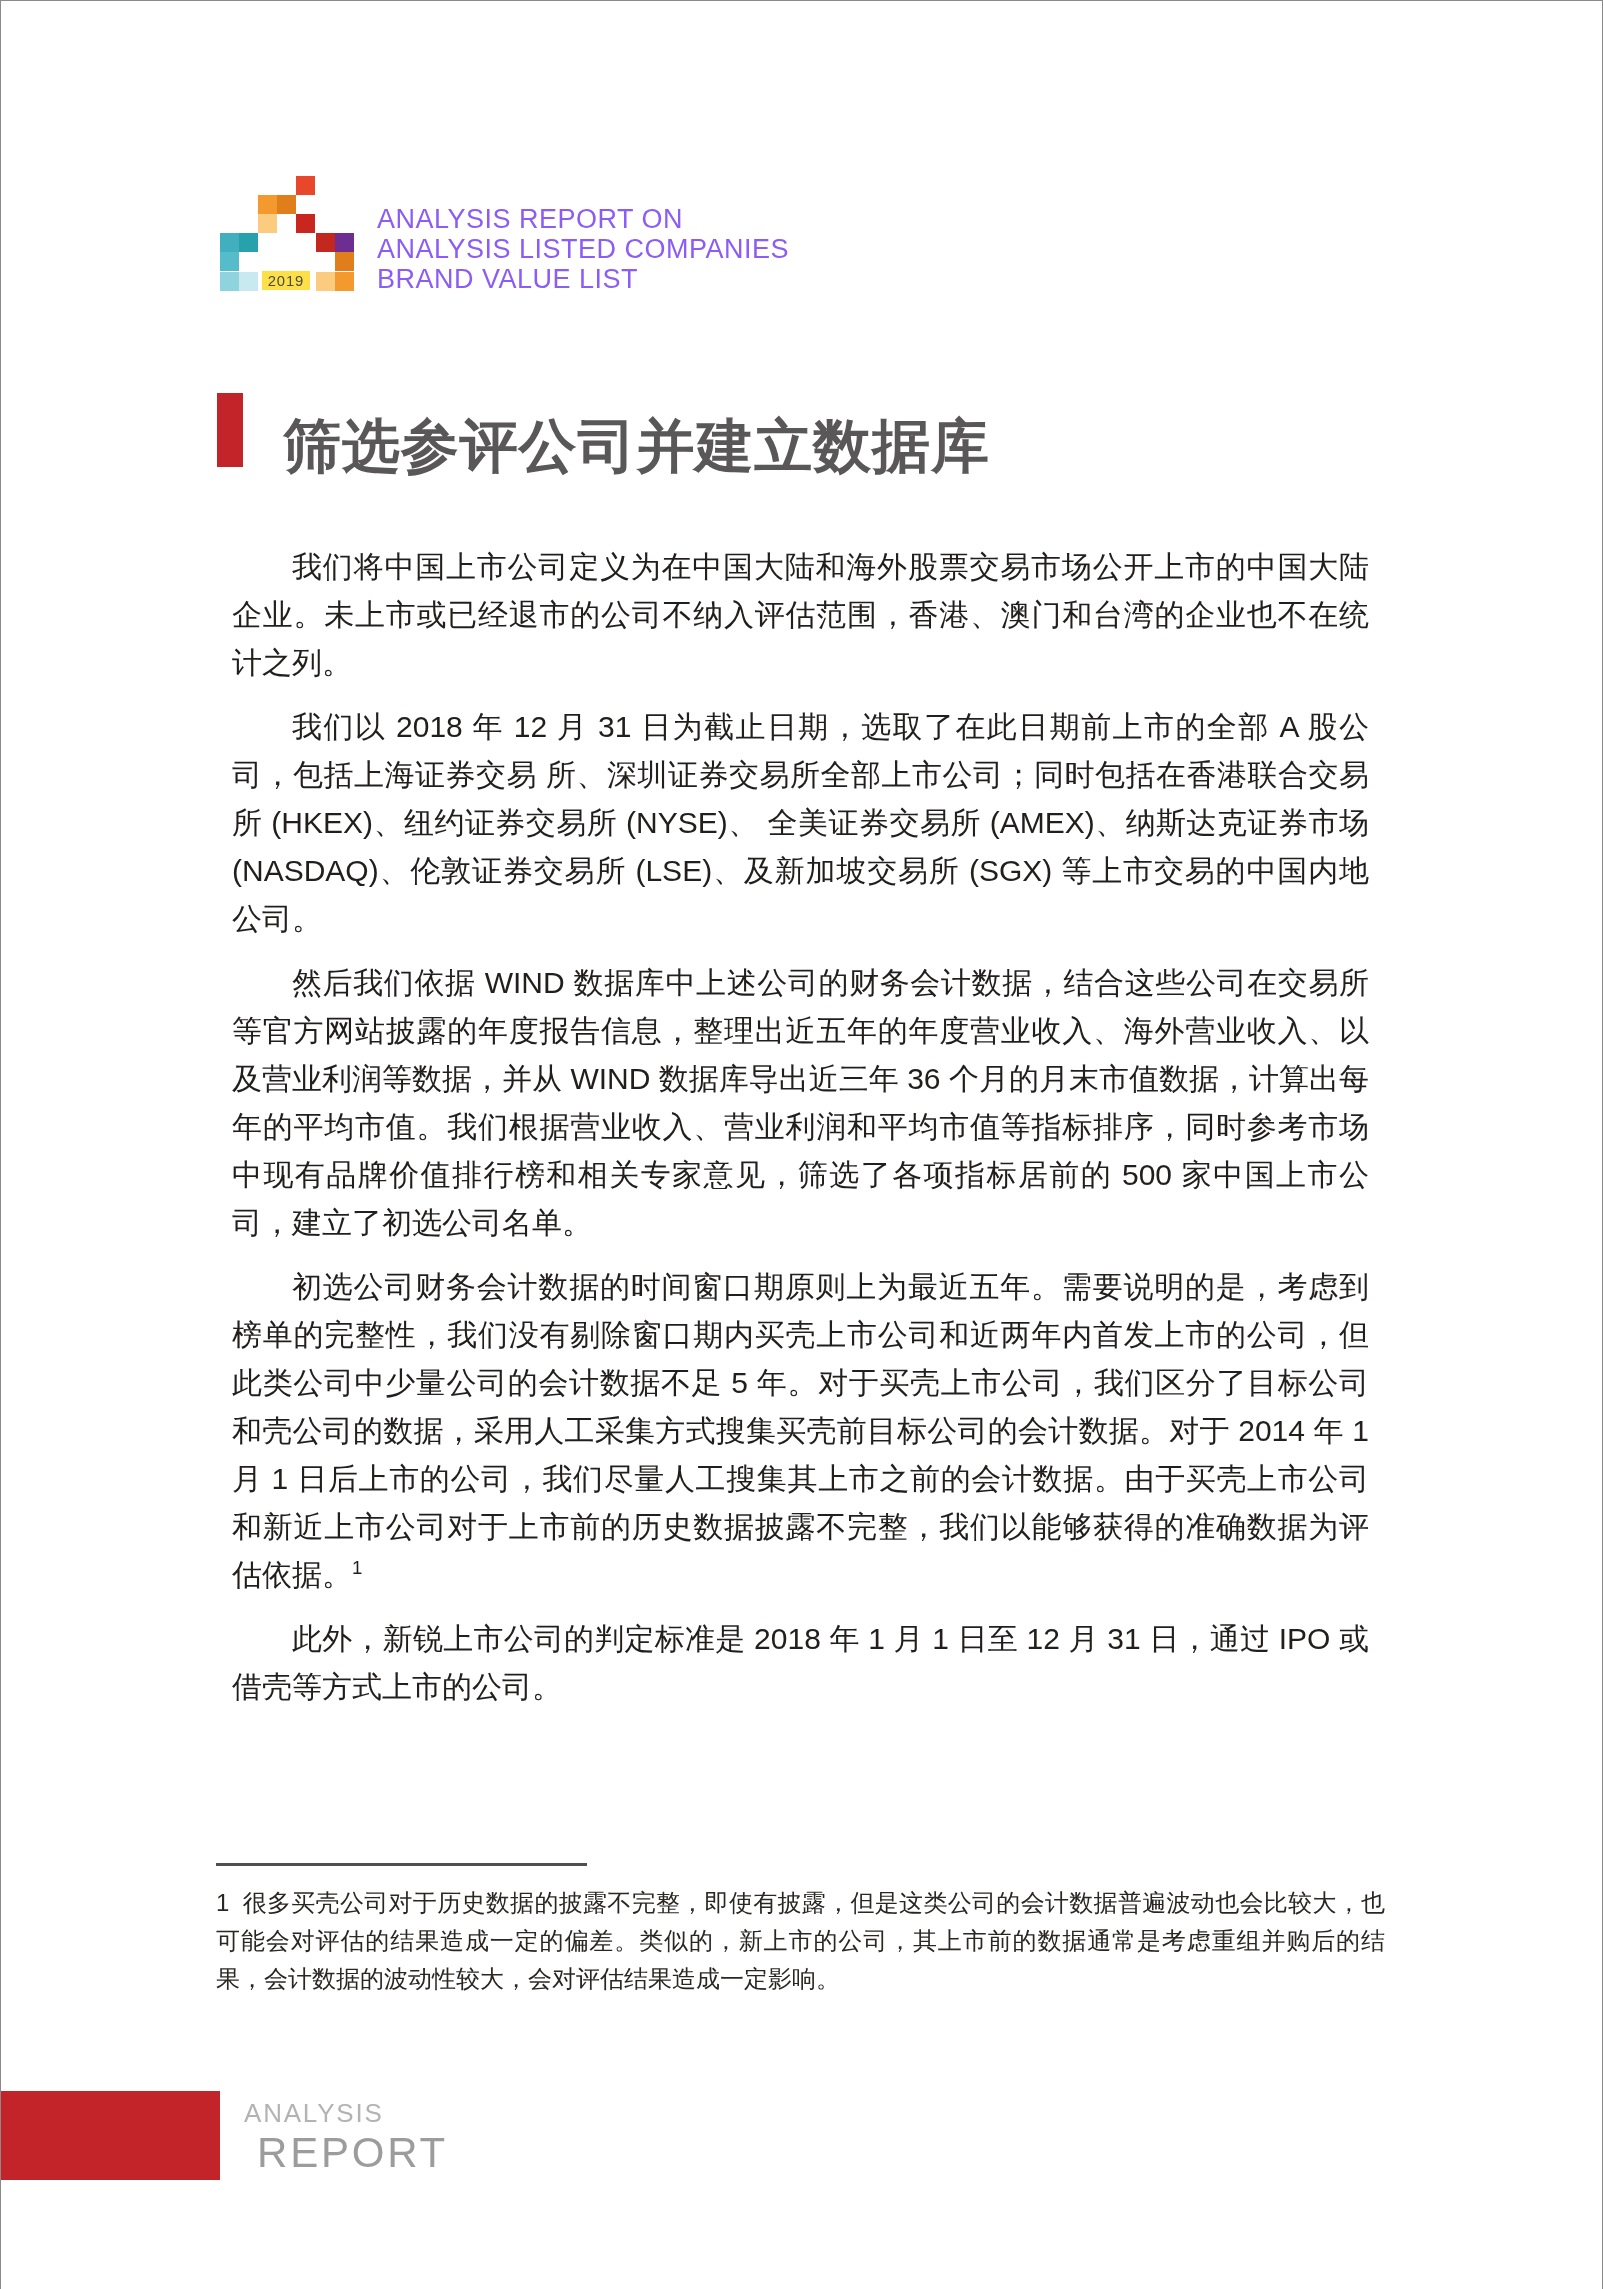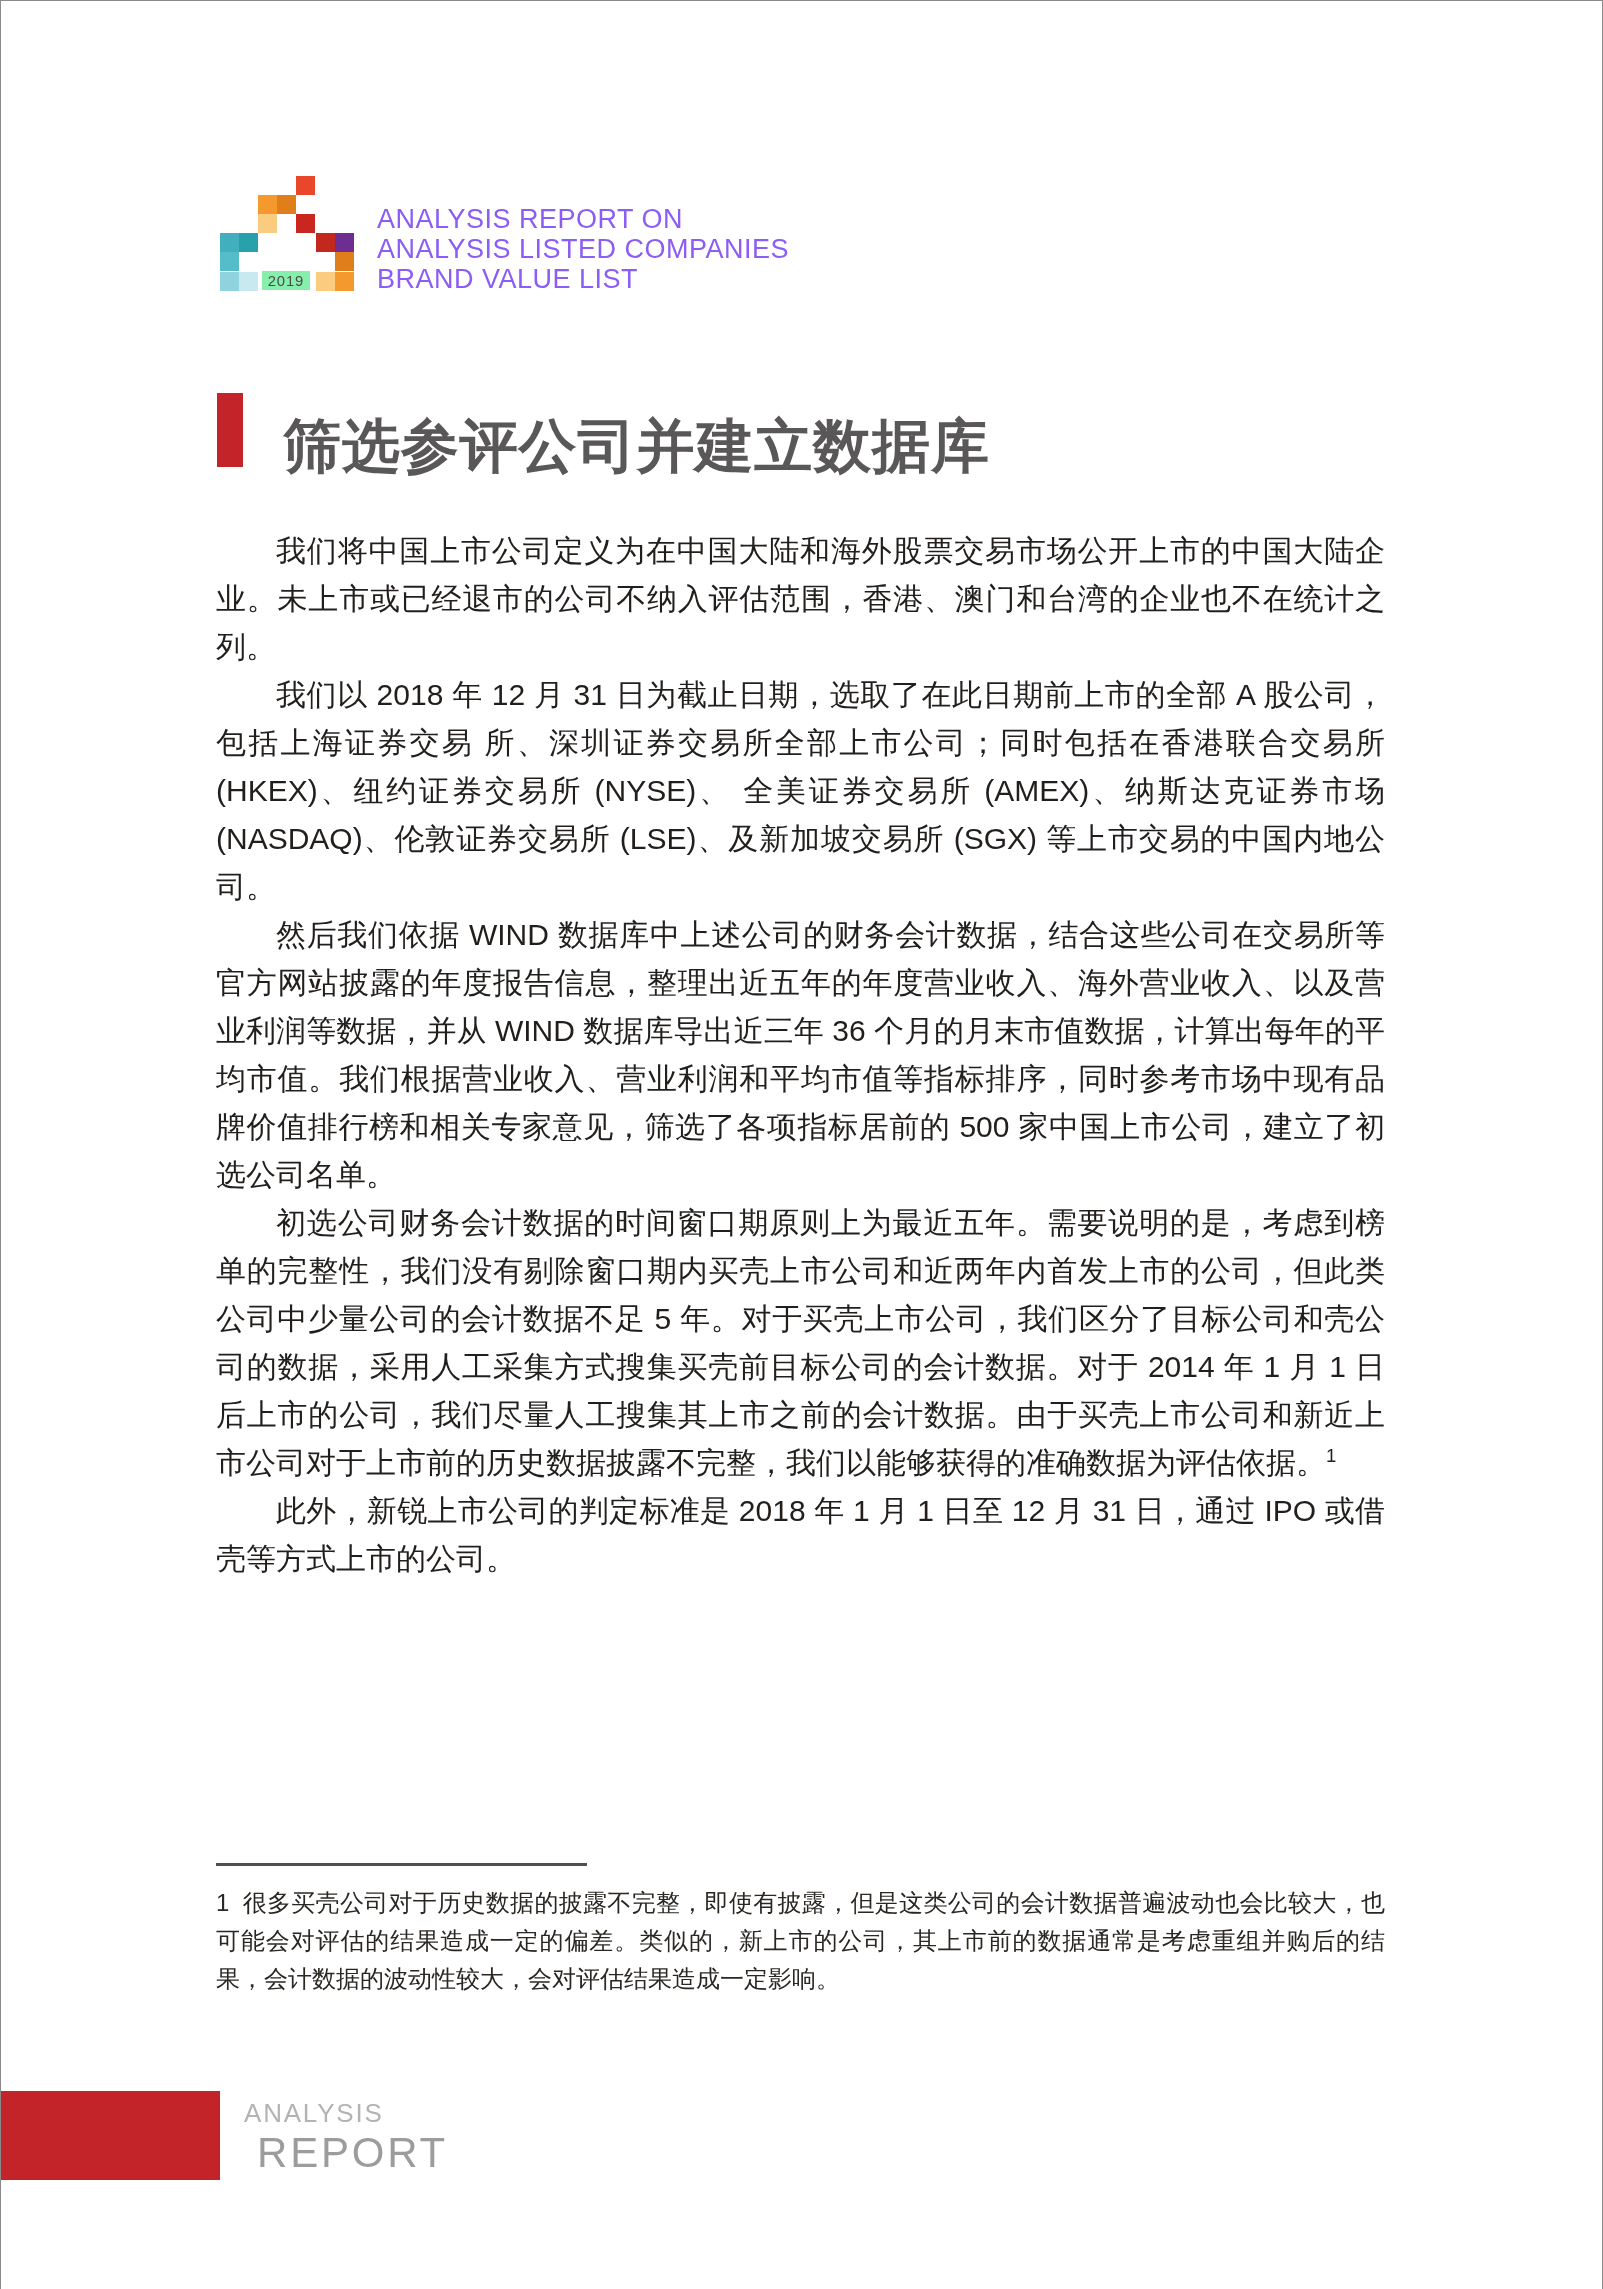--- a/index.html
+++ b/index.html
@@ -35,21 +35,21 @@
     font-size:58px;line-height:76px;font-weight:bold;
     color:#595757;letter-spacing:0.9px;
   }
   
   .body-text{
     position:absolute;left:215px;top:526px;width:1169px;
     font-size:30px;line-height:48px;
     text-align:justify;
     color:#221e1c;
   }
-  .body-text p{margin:0;text-indent:2em;}
+  .body-text p{margin:16px;text-indent:2em;}
   .body-text sup{font-size:18.5px;line-height:0;}
   
   .footnote-sep{
     position:absolute;left:215px;top:1862px;width:371px;height:2.8px;
     border:0;
   }
   .footnote{
     position:absolute;left:215px;top:1883px;width:1169px;
     font-size:24px;line-height:38px;
     text-align:justify;color:#2a2622;
@@ -65,21 +65,21 @@
     position:absolute;left:256px;top:2128px;
     font-size:42px;letter-spacing:2.8px;color:#9c9c9c;
   }
 </style>
 </head>
 <body>
 
 <div class="page">
 
   <div class="logo" id="logo">
-    <div class="year-badge" id="year-badge" style="left: 42px; top: 95px; width: 48px; height: 19.4px; background: #86efac; color: rgb(74, 74, 74);">2019</div>
+    <div class="year-badge" id="year-badge" style="left: 42px; top: 95px; width: 48px; height: 19.4px; background: #fde047; color: rgb(74, 74, 74);">2019</div>
   <div class="sq" style="left: 76px; top: 0px; width: 19.4px; height: 19.4px; background: rgb(232, 71, 44);"></div>
       <div class="sq" style="left: 38px; top: 19px; width: 19.4px; height: 19.4px; background: rgb(243, 153, 45);"></div>
       <div class="sq" style="left: 57px; top: 19px; width: 19.4px; height: 19.4px; background: rgb(224, 126, 28);"></div>
       <div class="sq" style="left: 38px; top: 38px; width: 19.4px; height: 19.4px; background: rgb(251, 204, 128);"></div>
       <div class="sq" style="left: 76px; top: 38px; width: 19.4px; height: 19.4px; background: rgb(200, 38, 30);"></div>
       <div class="sq" style="left: 0px; top: 57px; width: 19.4px; height: 19.4px; background: rgb(65, 175, 189);"></div>
       <div class="sq" style="left: 19px; top: 57px; width: 19.4px; height: 19.4px; background: rgb(39, 162, 172);"></div>
       <div class="sq" style="left: 96px; top: 57px; width: 19.4px; height: 19.4px; background: rgb(195, 40, 30);"></div>
       <div class="sq" style="left: 115px; top: 57px; width: 19.4px; height: 19.4px; background: rgb(110, 45, 144);"></div>
       <div class="sq" style="left: 0px; top: 76px; width: 19.4px; height: 19.4px; background: rgb(85, 189, 201);"></div>

